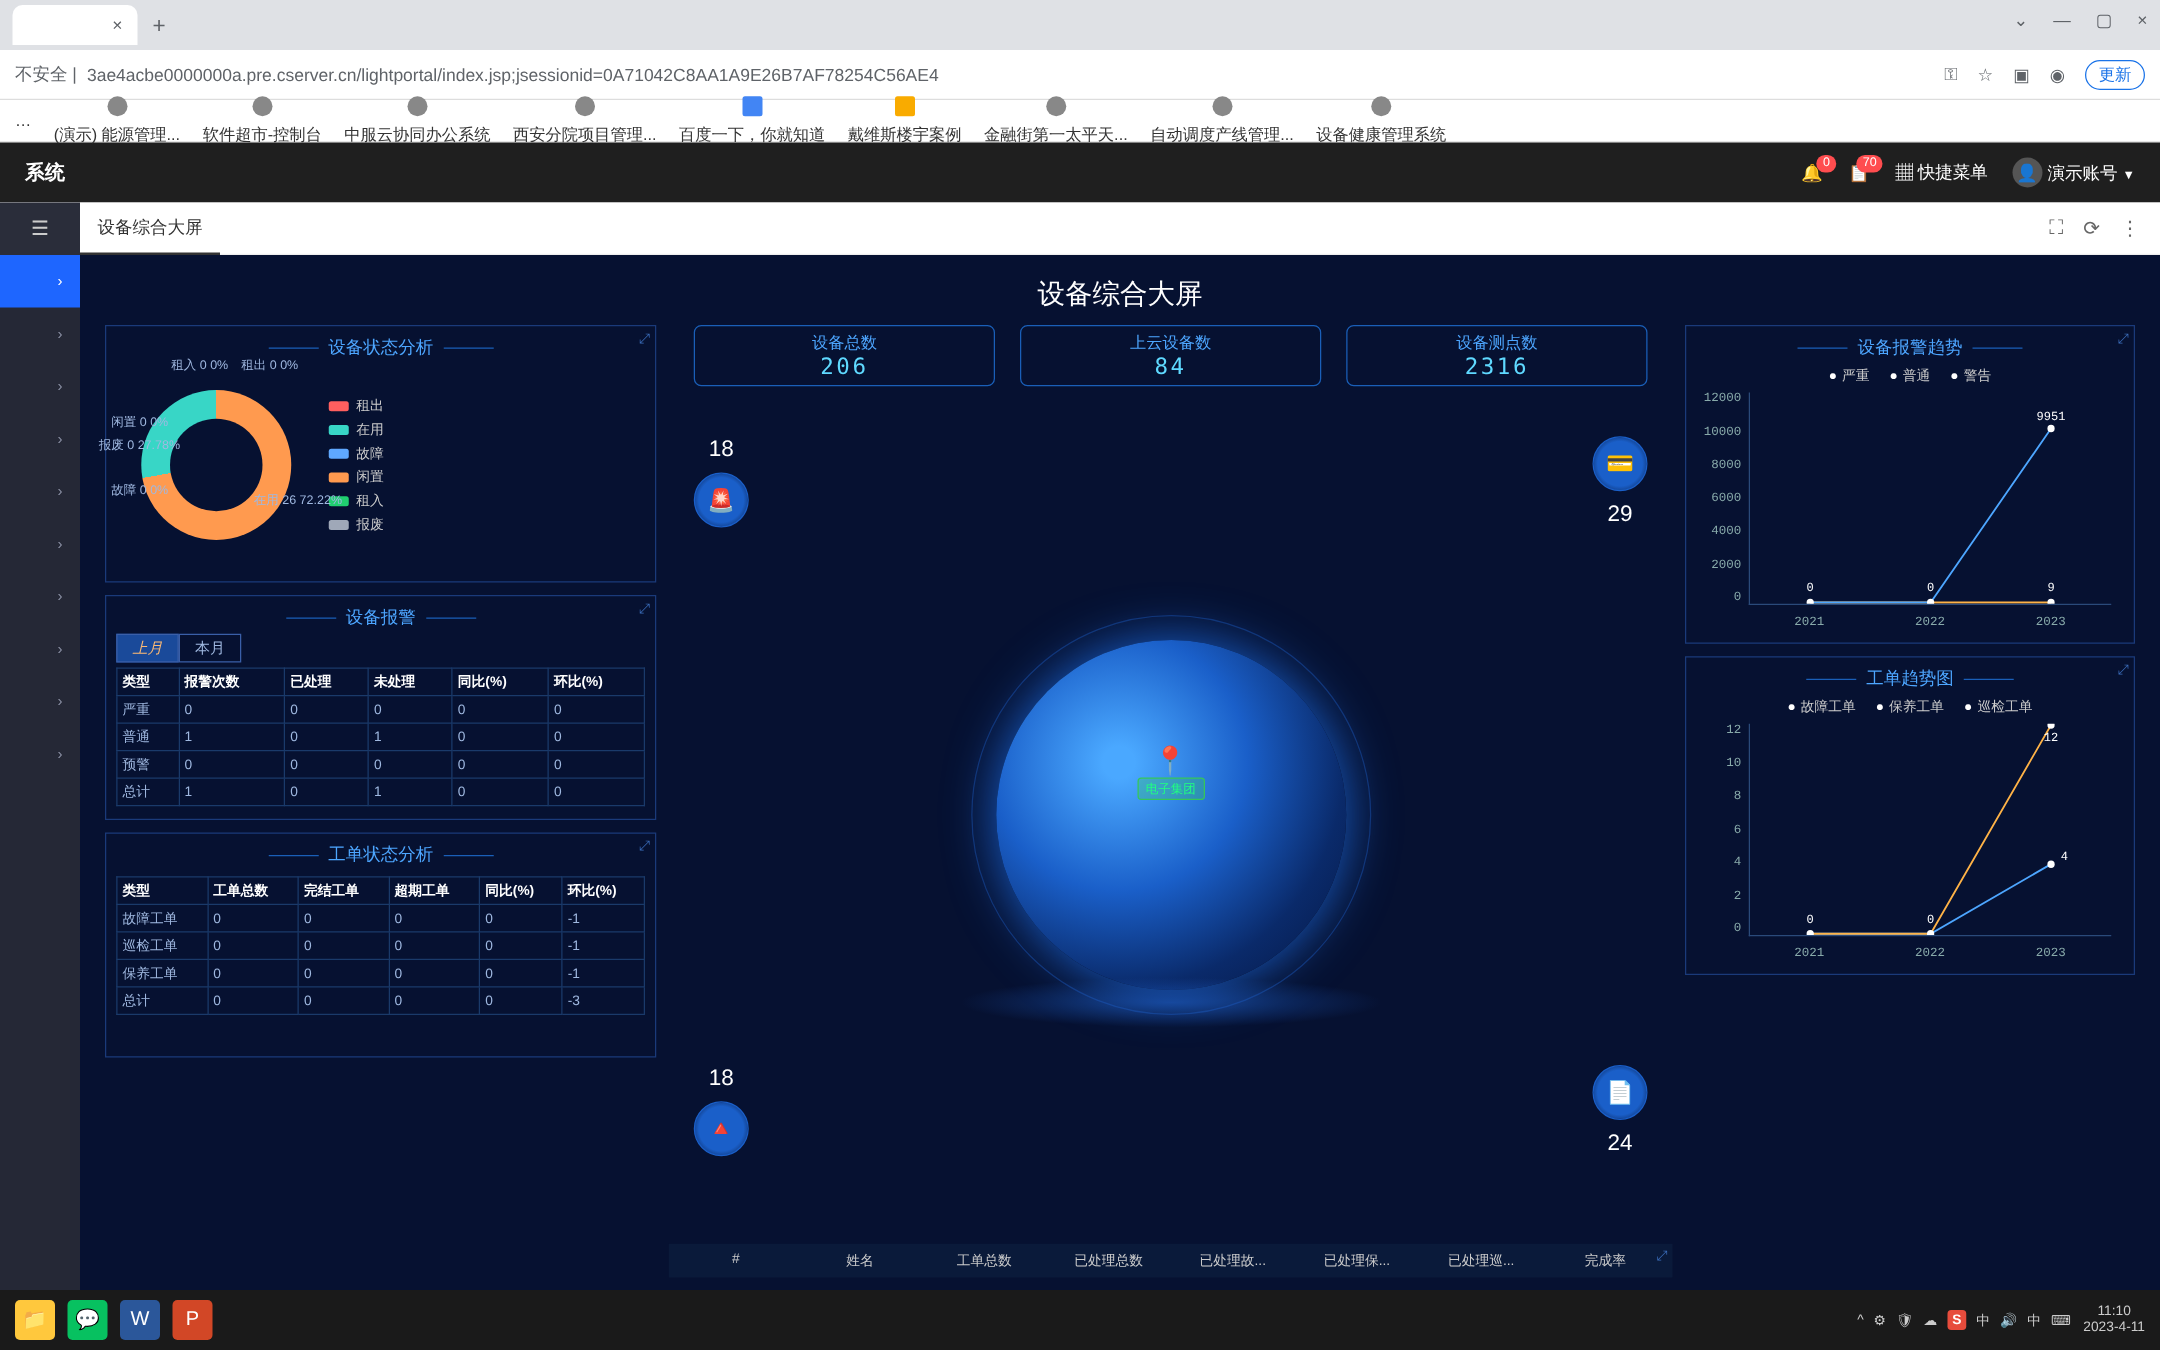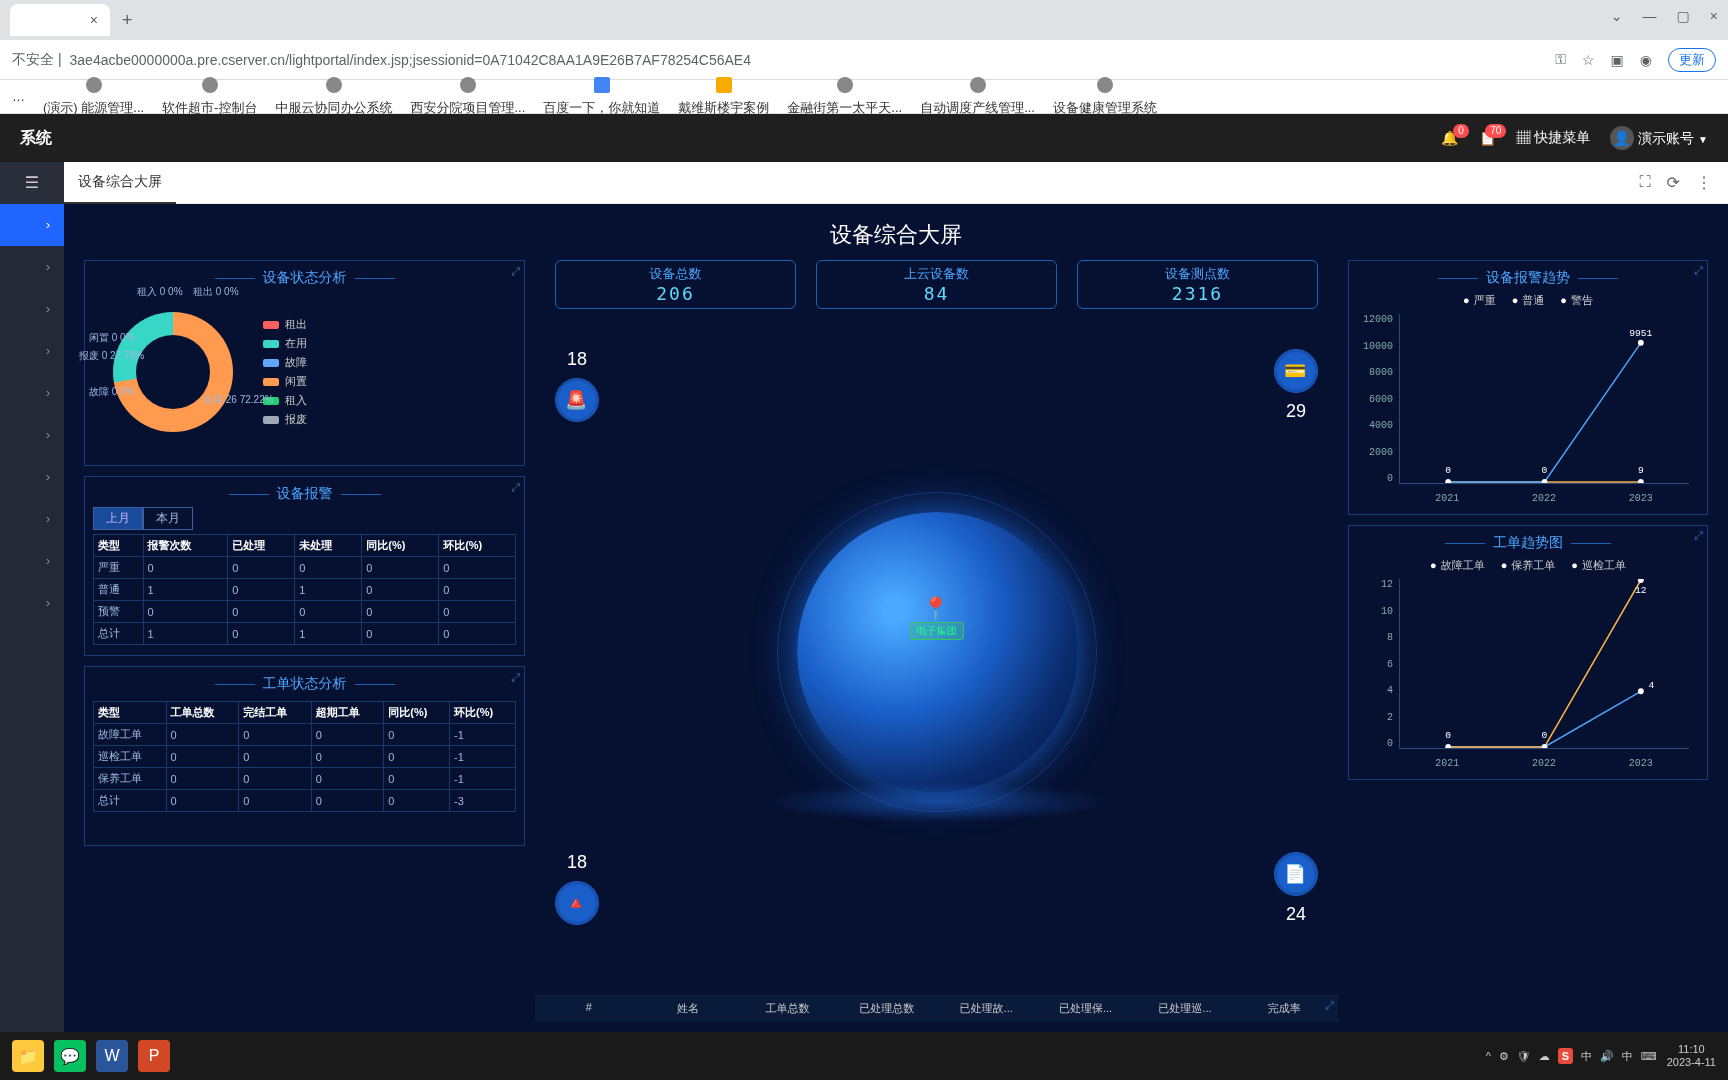--- a/index.html
+++ b/index.html
@@ -68,21 +68,21 @@
 .donut-labels { position: absolute; inset: 0; color: #9fb8e0; font-size: 10px; }
 .dlabel { position: absolute; white-space: nowrap; }
 .legend { flex: 1; display: flex; flex-direction: column; justify-content: center; gap: 4px; font-size: 11px; color: #ccc; padding-left: 10px; }
 .legend-item { display: flex; align-items: center; gap: 6px; }
 .legend-sw { width: 16px; height: 8px; border-radius: 2px; }
 
 
 .alarm-panel { height: 180px; }
 .tab-row { display: flex; margin: 4px 0; }
 .tab-btn { padding: 2px 12px; font-size: 12px; border: 1px solid #3a5fa8; color: #9fb8e0; }
-.tab-btn.active { background: #1a4a9a; color: #c4b5fd; }
+.tab-btn.active { background: #1a4a9a; color: #fdba74; font-style: italic; }
 table.data-tbl { width: 100%; border-collapse: collapse; font-size: 11px; color: #9fb8e0; }
 table.data-tbl th, table.data-tbl td { border: 1px solid #1a3a6a; padding: 3px 4px; text-align: left; }
 table.data-tbl th { color: #fff; }
 
 
 .wo-panel { height: 180px; }
 
 
 .stat-row { display: flex; justify-content: space-around; gap: 20px; padding: 0 20px; }
 .stat-box { flex: 1; border: 1px solid #1a5fb8; border-radius: 6px; text-align: center; padding: 4px 0; color: #4da6ff; position: relative; }

